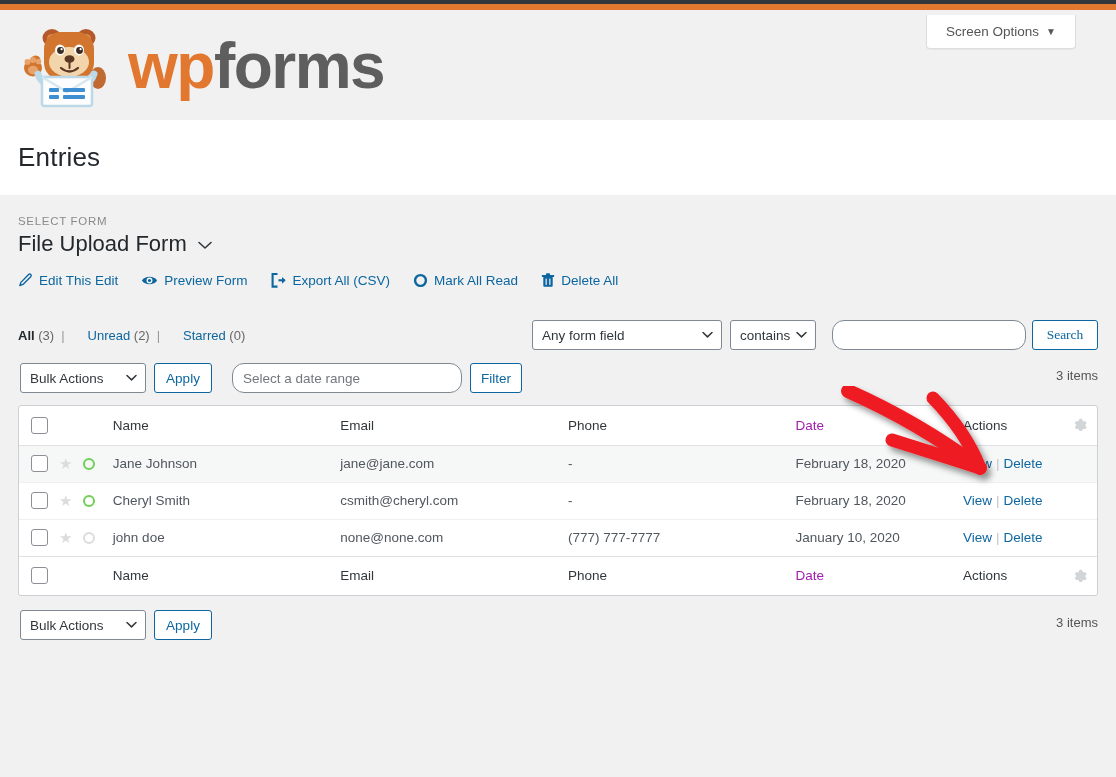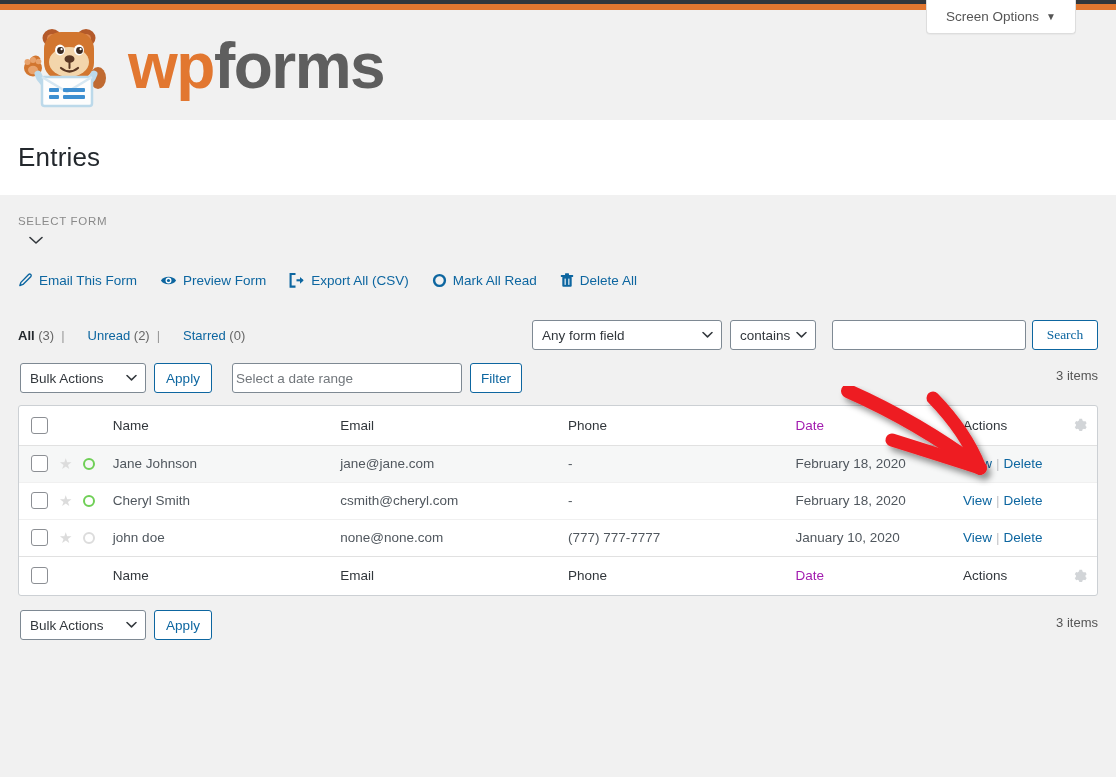--- a/index.html
+++ b/index.html
@@ -20,21 +20,21 @@
     position: absolute; top: 0; left: 0; width: 1116px; height: 4px;
     background: #32373c;
   }
   #orangebar {
     position: absolute; top: 4px; left: 0; width: 1116px; height: 6px;
     background: #e27730;
   }
 
   
   #screen-options {
-    position: absolute; top: 0px; left: 926px;
+    position: absolute; top: 15px; left: 926px;
     width: 150px; height: 34px;
     background: #fff;
     border: 1px solid #ddd;
     border-top: none;
     border-radius: 0 0 4px 4px;
     display: flex; align-items: center; justify-content: center;
     font-size: 13.5px; color: #555;
     cursor: pointer;
     z-index: 20;
     box-shadow: 0 1px 1px rgba(0,0,0,.04);
@@ -138,23 +138,23 @@
     font-size: 13.5px;
     padding: 0 11px;
     display: flex; align-items: center; justify-content: center;
     cursor: pointer;
     font-family: "Liberation Sans", sans-serif;
   }
   .text-input {
     height: 30px;
     background: #fff;
     border: 1px solid #7e8993;
-    border-radius: 3px;
+    border-radius: 12px;
     font-size: 13.5px; color: #32373c;
-    padding: 0 3px;
+    padding: 0 10px;
     font-family: "Liberation Sans", sans-serif;
     outline: none;
   }
   .text-input::placeholder { color: #72777c; }
 
   #bulk-top { position: absolute; left: 20px; top: 168px; width: 126px; }
   #apply-top { position: absolute; left: 154px; top: 168px; width: 58px; }
   #daterange { position: absolute; left: 232px; top: 168px; width: 230px; }
   #filter-btn { position: absolute; left: 470px; top: 168px; width: 52px; }
 
@@ -312,36 +312,37 @@
 
 <div id="title-band">
   <div id="page-title">Entries</div>
 </div>
 
 <div id="content">
 
   <div class="select-form-label">SELECT FORM</div>
 
   <div id="form-name">
+    <span>File Upload Form</span>
     <span class="fn-caret">
       <svg width="14" height="9" viewBox="0 0 14 9">
           <path d="M1 1.5 L7 7 L13 1.5" stroke="#32373c" stroke-width="1.6" fill="none" stroke-linecap="round" stroke-linejoin="round"></path>
         </svg>
     </span>
   </div>
 
   <div id="action-links">
 
     <a class="action-link">
       <span class="ai">
         <svg width="15" height="15" viewBox="0 0 16 16">
             <path d="M11.3 1.6 a1.6 1.6 0 0 1 2.3 2.3 L5.3 12.2 L2 13.3 L3.1 10z" fill="none" stroke="#0d66a0" stroke-width="1.5" stroke-linejoin="round"></path>
           </svg>
       </span>
-      <span>Email This Form</span>
+      <span>Edit This Edit</span>
     </a>
 
     <a class="action-link">
       <span class="ai">
         <svg width="17" height="15" viewBox="0 0 18 13">
             <path d="M1 6.5 C4 1.2 14 1.2 17 6.5 C14 11.8 4 11.8 1 6.5z" fill="#0d66a0"></path>
             <circle cx="9" cy="6.5" r="3.1" fill="#fff"></circle>
             <circle cx="9" cy="6.5" r="1.7" fill="#0d66a0"></circle>
           </svg>
       </span>

